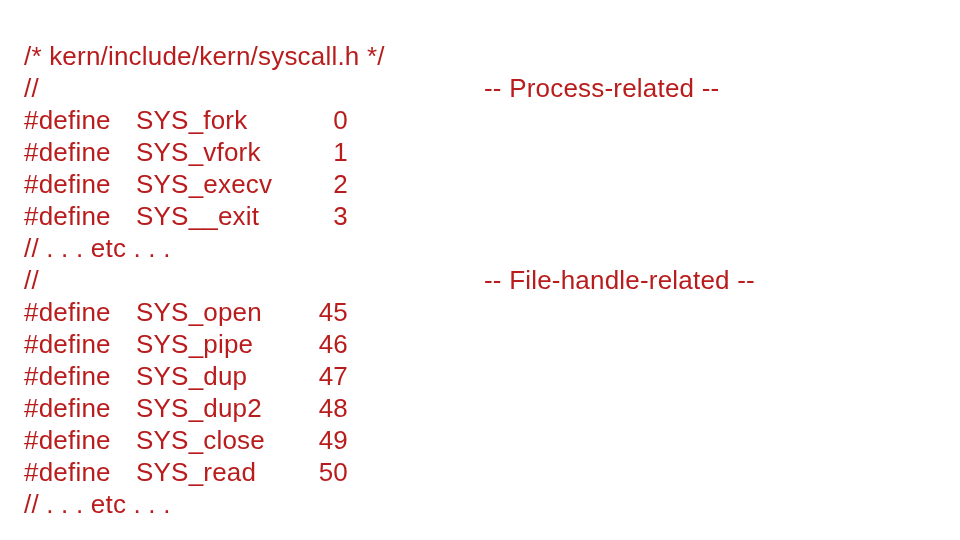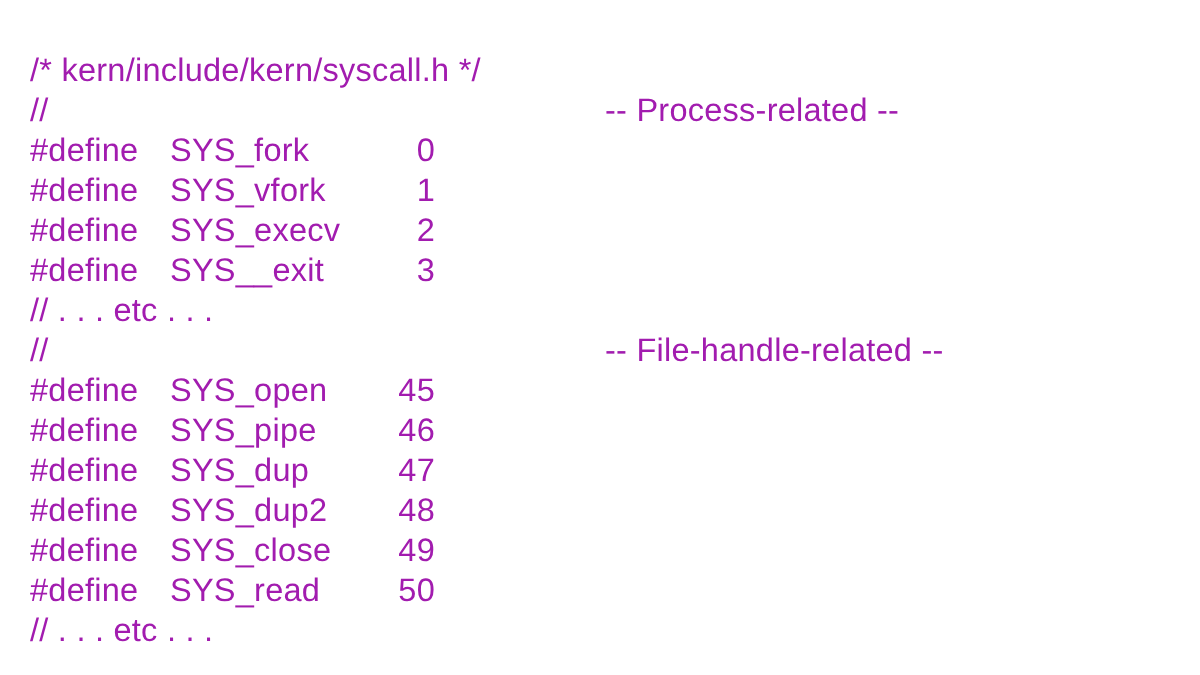--- a/index.html
+++ b/index.html
@@ -11,21 +11,21 @@
     overflow: hidden;
   }
   .page {
     box-sizing: border-box;
     width: 960px;
     height: 540px;
     padding: 8px 0 0 24px;
     font-family: "Segoe UI", "Helvetica Neue", Arial, sans-serif;
     font-size: 26px;
     line-height: 32px;
-    color: #a21caf;
+    color: #b91c1c;
     white-space: pre;
     font-variant-ligatures: none;
     letter-spacing: 0.2px;
   }
   .comment-line { }
   .section-comment { }
   .define-line { }
   .kw   { display: inline-block; width: 112px; } 
   .name { display: inline-block; width: 180px; } 
   .num  { display: inline-block; width:  32px; text-align: right; }

